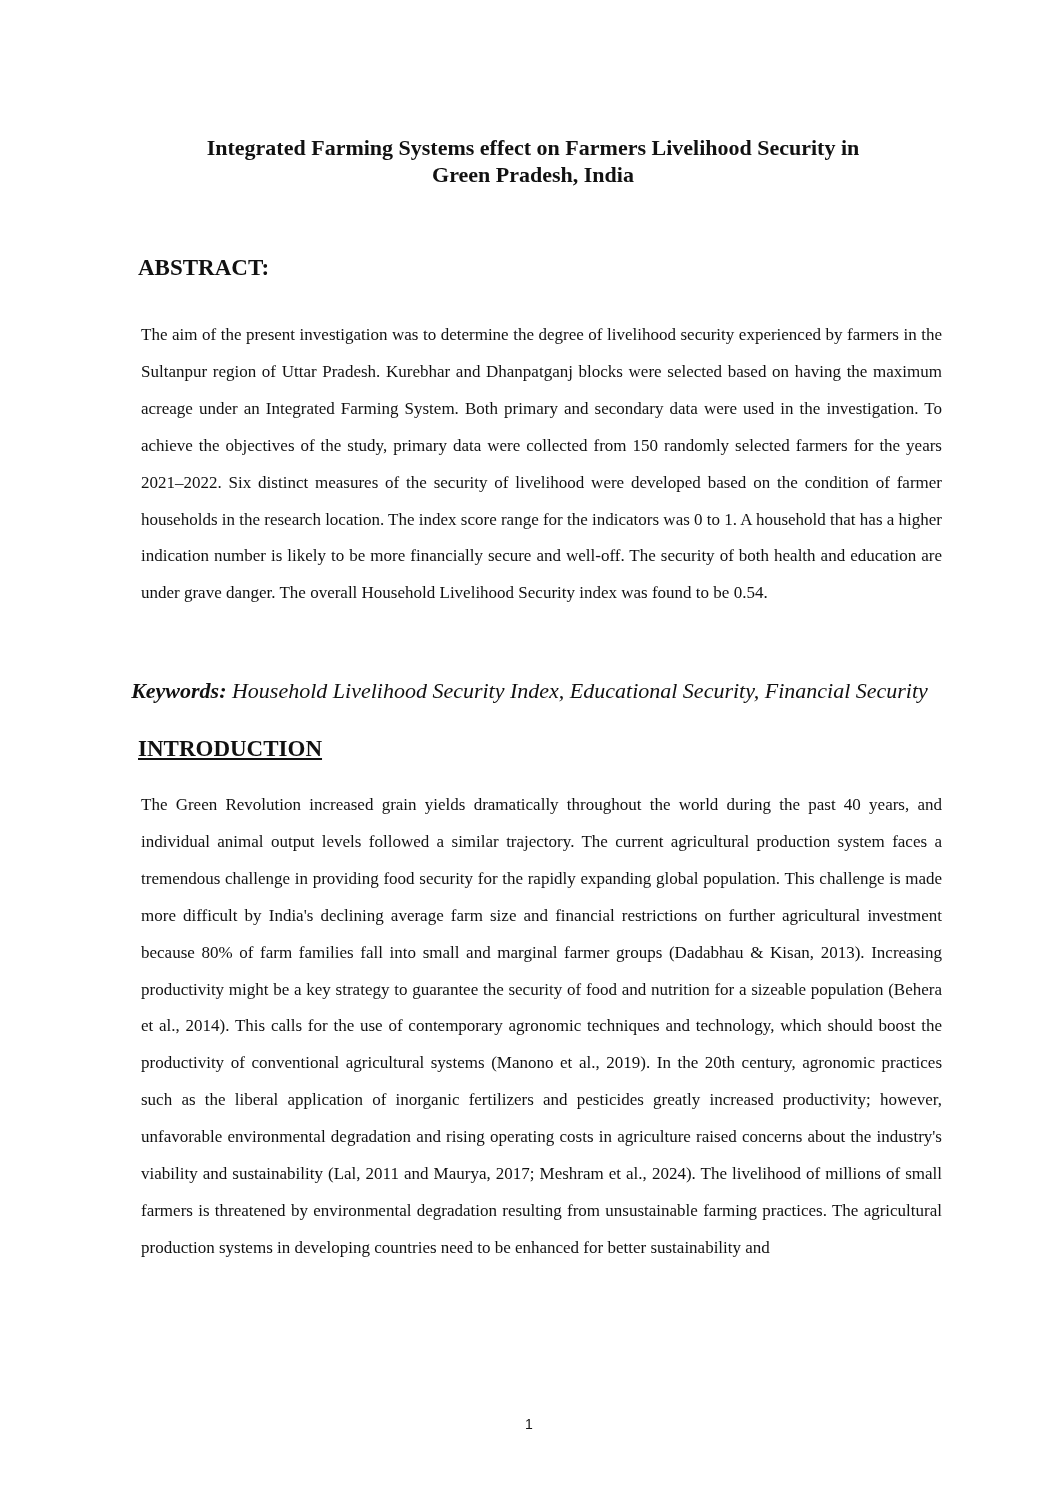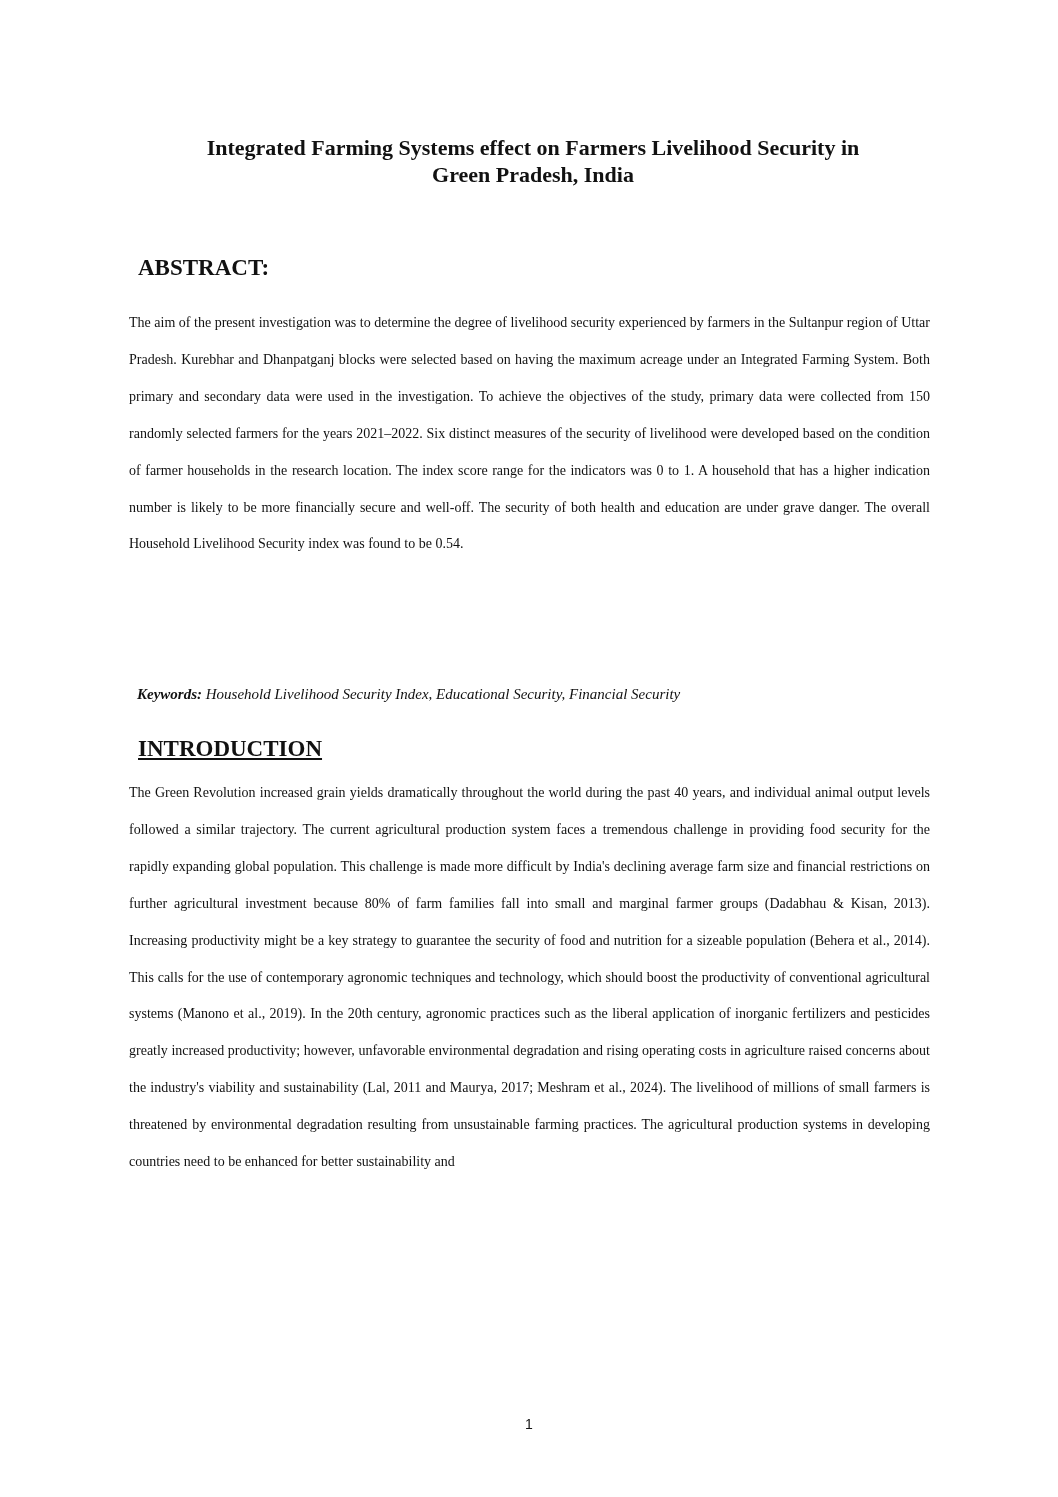--- a/index.html
+++ b/index.html
@@ -1,20 +1,20 @@
 <!DOCTYPE html>
 <html><head>
 <meta charset="utf-8">
 <style>
   html, body { margin: 0; padding: 0; background: #ffffff; }
   body { width: 1058px; height: 1497px; position: relative; overflow: hidden; color: #111; font-family: "Liberation Serif", "DejaVu Serif", serif; }
   .title { position: absolute; left: 129px; top: 130px; width: 800px; text-align: center; font-weight: bold; font-size: 22px; line-height: 27px; margin: 4px; }
   .h { position: absolute; left: 138px; font-weight: bold; font-size: 23px; margin: 0; }
-  .para { position: absolute; left: 129px; width: 801px; font-size: 14px; line-height: 36.9px; text-align: justify; margin: 0; }
-  .kw { position: absolute; left: 129px; width: 801px; top: 678px; font-style: italic; font-size: 15px; margin: 8px; }
+  .para { position: absolute; left: 129px; width: 801px; font-size: 17px; line-height: 36.9px; text-align: justify; margin: 12px; }
+  .kw { position: absolute; left: 129px; width: 801px; top: 678px; text-align: center; font-style: italic; font-size: 22px; margin: 0; }
   .kw b { font-weight: bold; }
   .pageno { position: absolute; left: 0; width: 1058px; top: 1416px; text-align: center; font-family: "Liberation Sans", sans-serif; font-size: 14px; }
 </style>
 </head>
 <body>
 
 <h1 class="title">
   <span>Integrated Farming Systems effect on Farmers Livelihood Security in</span><br>
   <span>Green Pradesh, India</span>
 </h1>

